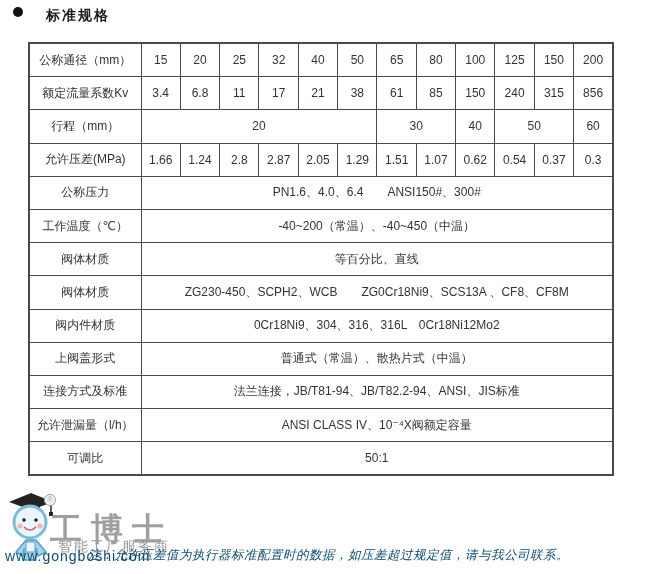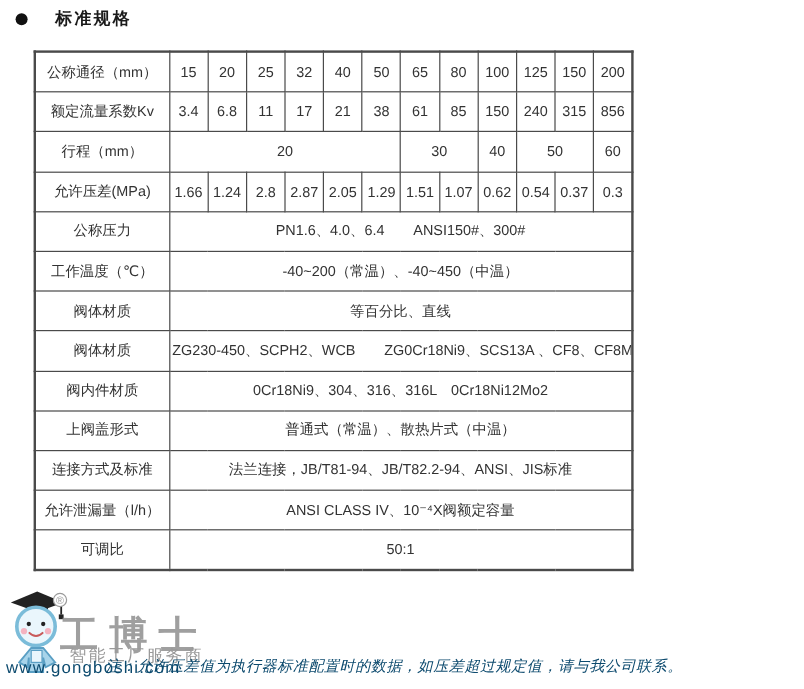--- a/index.html
+++ b/index.html
@@ -1,26 +1,26 @@
 <!DOCTYPE html>
 <html><head>
 <meta charset="utf-8">
 <style>
   html,body{margin:0;padding:0;background:#fff;}
   .page{
     position:relative;width:670px;height:574px;background:#ffffff;
     font-family:"Liberation Sans","DejaVu Sans",sans-serif;color:#333;overflow:hidden;
   }
   
-  .title-row{position:absolute;top:7px;left:13px;display:flex;align-items:center;}
+  .title-row{position:absolute;top:7px;left:13px;display:flex;align-items:flex-start;}
   .bullet{width:10px;height:10px;border-radius:50%;background:#111;flex:0 0 auto;}
   .title{margin-left:23px;font-size:14px;font-weight:bold;color:#1a1a1a;letter-spacing:2px;}
   
   table.spec-table{
-    position:absolute;top:42px;left:28px;width:500px;
+    position:absolute;top:42px;left:28px;width:586px;
     border-collapse:collapse;table-layout:fixed;
     border:2px solid #4a4a4a;
   }
   table.spec-table td{
     border:1px solid #4a4a4a;
     height:32.2px;
     text-align:center;vertical-align:middle;
     font-size:12px;color:#333;padding:0 2px;
     white-space:nowrap;overflow:hidden;
   }

